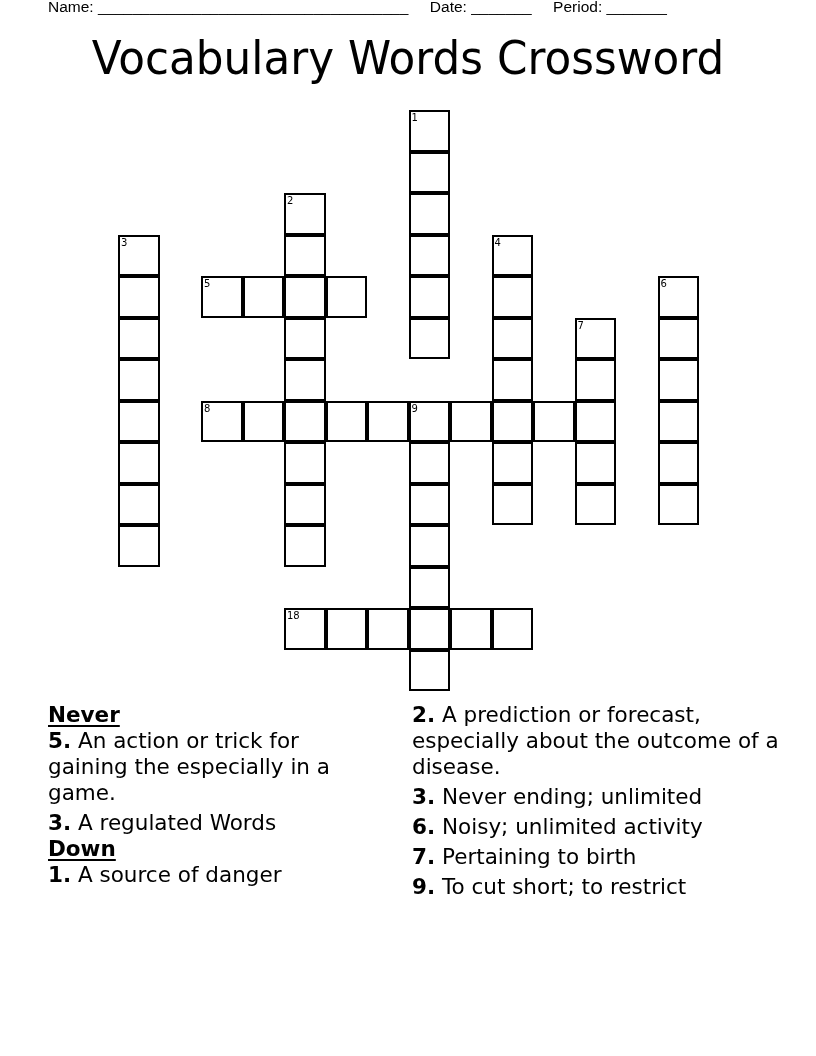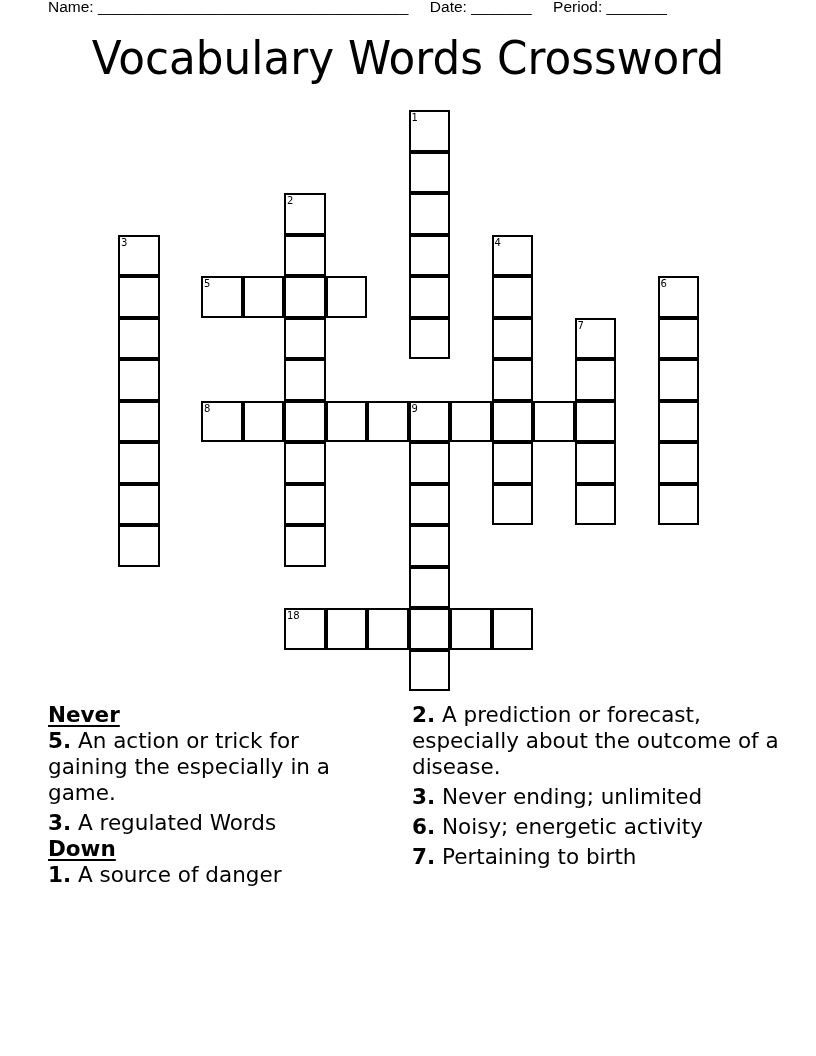--- a/index.html
+++ b/index.html
@@ -129,15 +129,16 @@
   <div class="section-heading">Never</div>
   <div class="clue"><span class="cnum">5.</span><span> An action or trick for gaining the especially in a game.</span></div>
   <div class="clue" style="margin-bottom:0"><span class="cnum">3.</span><span> A regulated Words</span></div>
   <div class="section-heading">Down</div>
   <div class="clue"><span class="cnum">1.</span><span> A source of danger</span></div>
 </div>
 
 <div class="clues right">
   <div class="clue"><span class="cnum">2.</span><span> A prediction or forecast, especially about the outcome of a disease.</span></div>
   <div class="clue"><span class="cnum">3.</span><span> Never ending; unlimited</span></div>
-  <div class="clue"><span class="cnum">6.</span><span> Noisy; energetic activity</span></div>
+  <div class="clue"><span class="cnum">6.</span><span> Noisy; unlimited activity</span></div>
   <div class="clue"><span class="cnum">7.</span><span> Pertaining to birth</span></div>
+  <div class="clue"><span class="cnum">9.</span><span> To cut short; to restrict</span></div>
 </div>
 
 </body></html>

